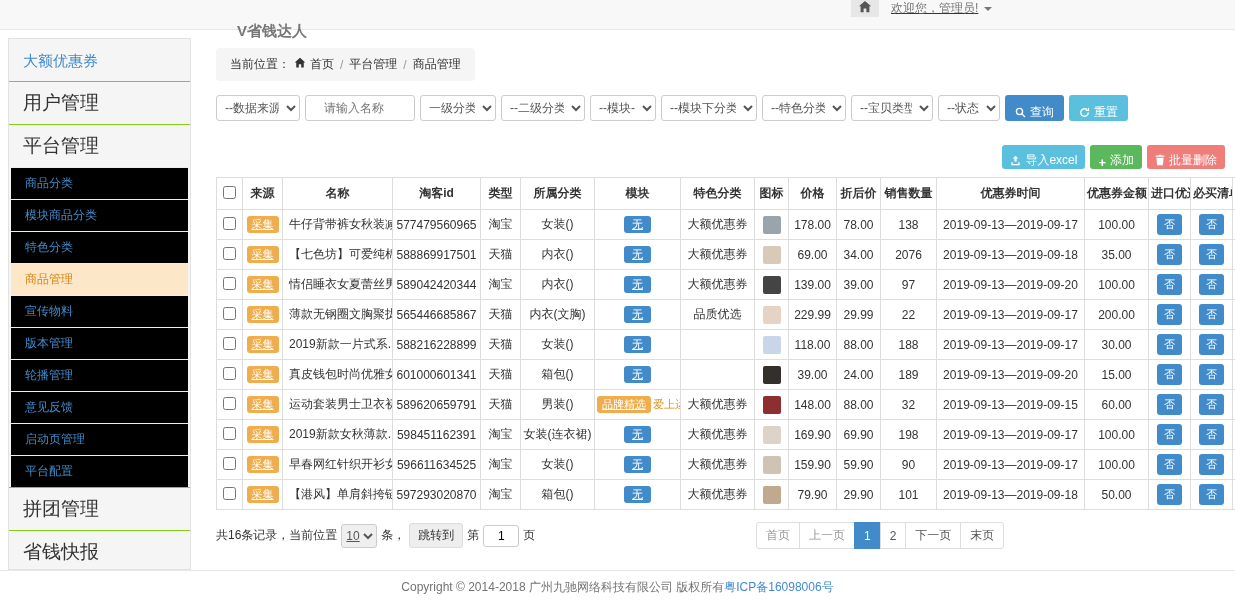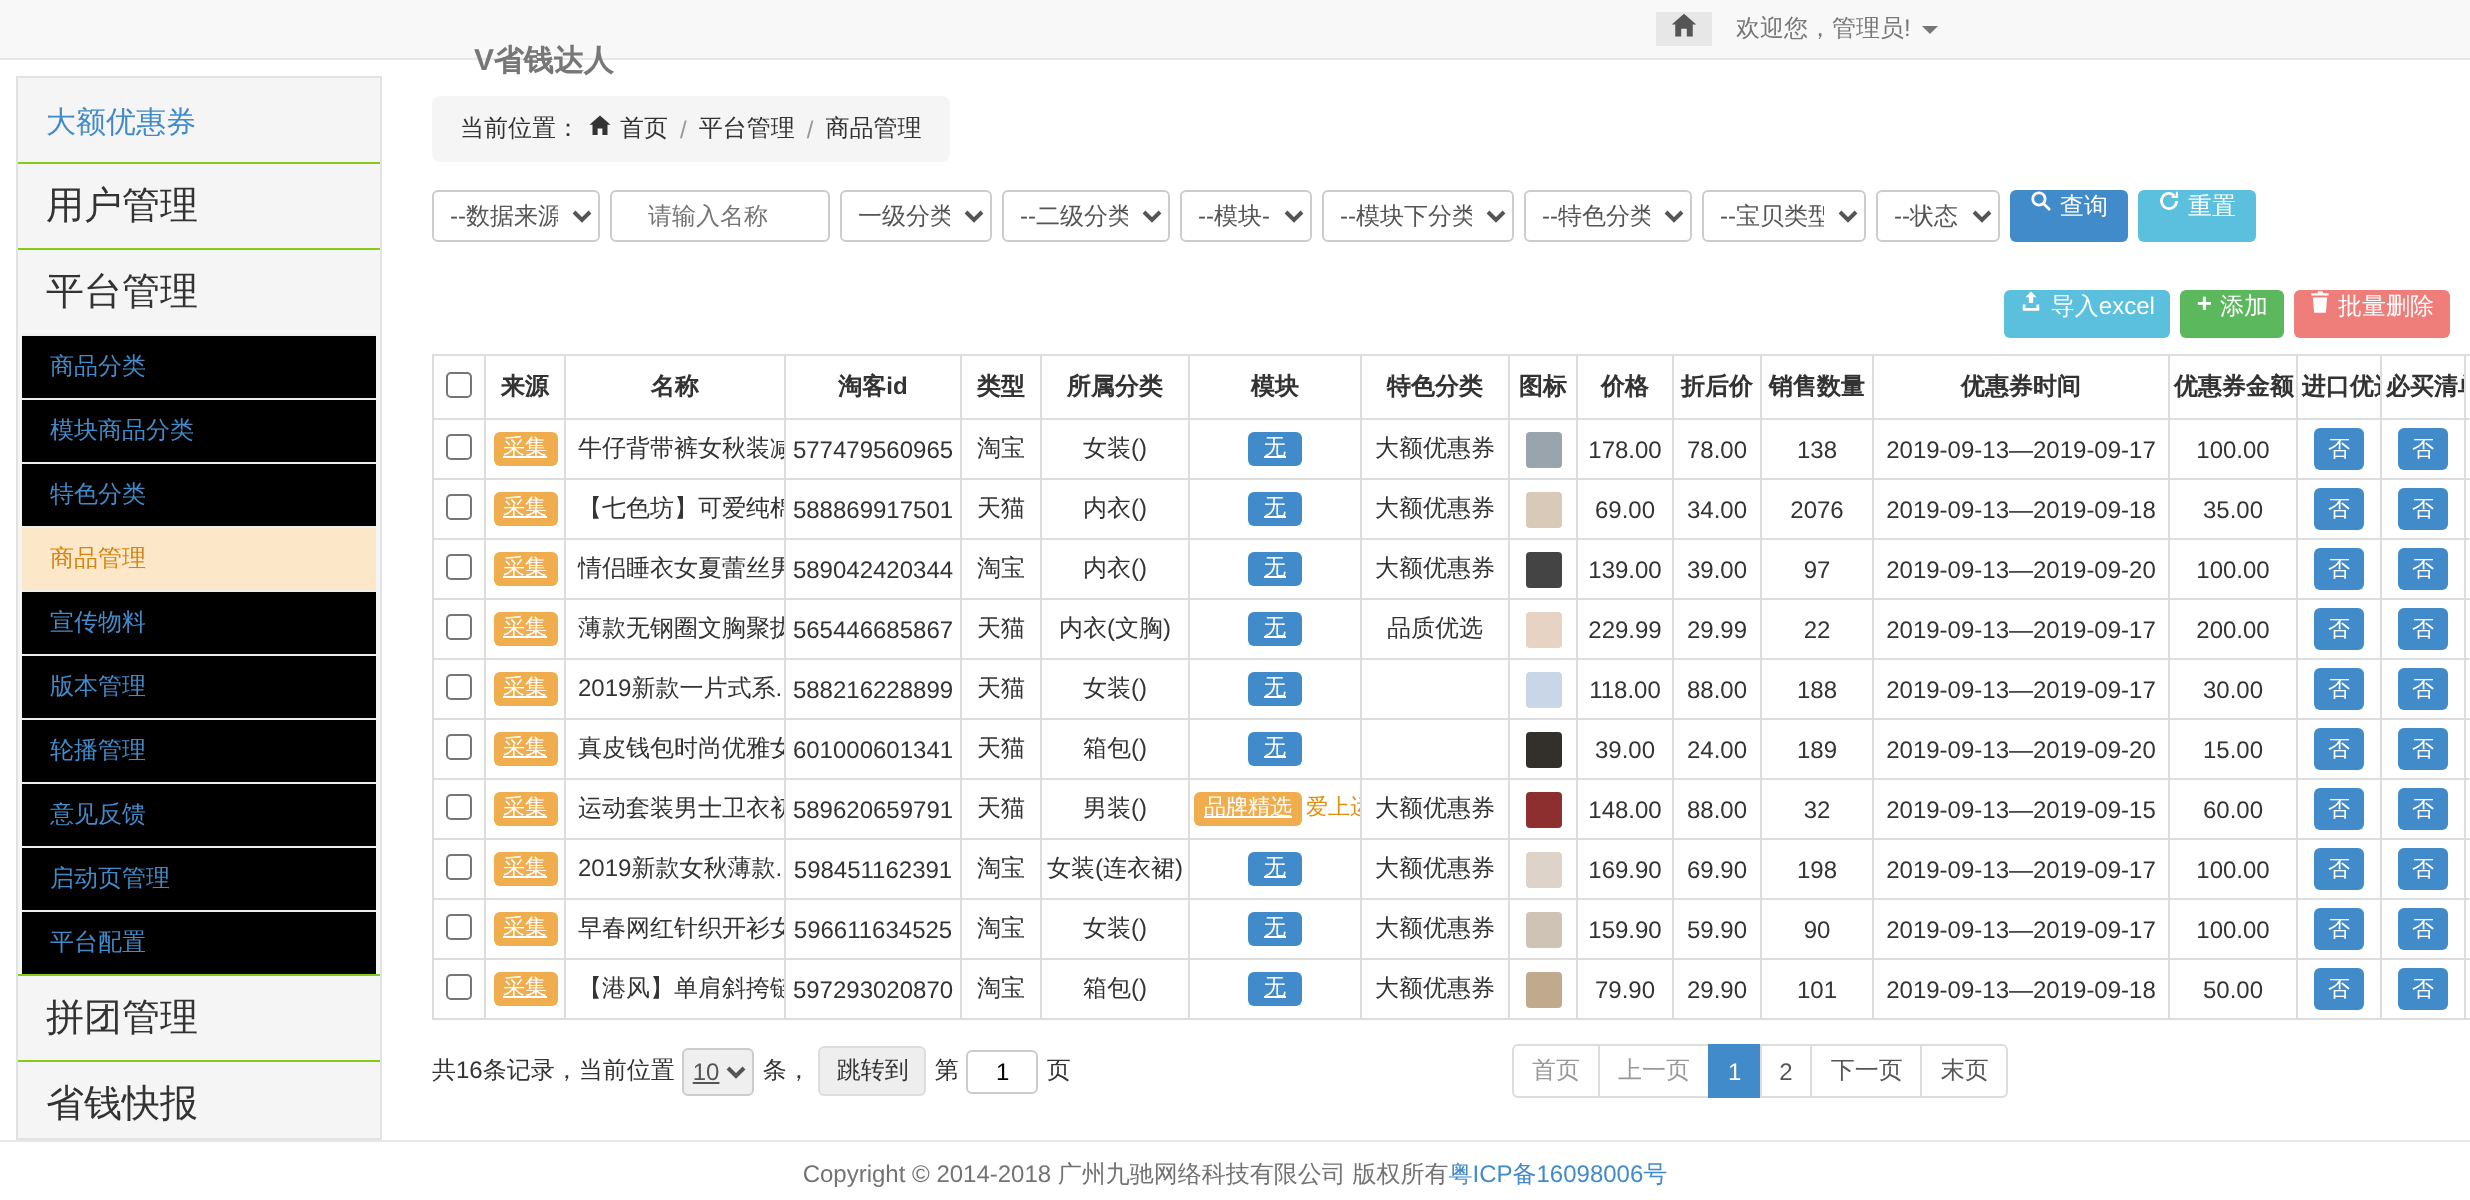--- a/index.html
+++ b/index.html
@@ -6,21 +6,21 @@
   html,body { width:1235px; height:600px; overflow:hidden; }
   body {
     font-family: "Liberation Sans", "DejaVu Sans", sans-serif;
     font-size: 12px; color:#333; background:#fff;
     display:flex; flex-direction:column;
   }
 
   
   .topbar { height:30px; background:#f8f8f8; border-bottom:1px solid #e7e7e7; position:relative; flex:0 0 auto; }
   .brand { position:absolute; left:237px; top:16px; line-height:29px; font-size:15px; font-weight:bold; color:#777; }
-  .topbar-right { position:absolute; left:828px; top:0; height:100%; display:flex; align-items:center; }
+  .topbar-right { position:absolute; left:851px; top:0; height:100%; display:flex; align-items:flex-start;text-decoration:underline; }
   .home-btn { width:28px; background:#e7e7e7; display:flex; align-items:center; justify-content:center; cursor:pointer; }
   .welcome { display:flex; align-items:center; gap:6px; padding:0 12px; color:#777; cursor:pointer; }
   .caret { width:0; height:0; border-left:4px solid transparent; border-right:4px solid transparent; border-top:4px solid #777; display:inline-block; }
 
   
   .layout { display:flex; align-items:flex-start; padding:8px 10px 0 8px; height:540px; overflow:hidden; flex:0 0 auto; }
 
   
   .sidebar { width:183px; height:532px; background:#f5f5f5; border:1px solid #e2e2e2; overflow:hidden; flex:0 0 auto; }
   .sidebar-title { color:#428bca; font-size:15px; padding:13px 14px 10px; }
@@ -41,21 +41,21 @@
   .f-input { width:110px; padding:2px 18px; }
   select[data-name="source-select"]   { width:84px; }
   select[data-name="level1-select"]   { width:76px; }
   select[data-name="level2-select"]   { width:84px; }
   select[data-name="module-select"]   { width:66px; }
   select[data-name="module-sub-select"]{ width:96px; }
   select[data-name="feature-select"]  { width:84px; }
   select[data-name="item-type-select"]{ width:82px; }
   select[data-name="status-select"]   { width:62px; }
 
-  .btn { height:26px; border:none; border-radius:3px; color:#fff; font-size:12px; padding:0 10px; display:inline-flex; align-items:flex-start; gap:4px; cursor:pointer; font-family:inherit; }
+  .btn { height:26px; border:none; border-radius:3px; color:#fff; font-size:12px; padding:0 10px; display:inline-flex; align-items:flex-end; gap:4px; cursor:pointer; font-family:inherit; }
   .btn-blue { background:#428bca; }
   .btn-cyan { background:#5bc0de; }
   .btn-green { background:#5cb85c; }
   .btn-pink { background:#ef7e7b; }
 
   
   .toolbar { margin-top:24px; display:flex; justify-content:flex-end; gap:5px; }
   .toolbar .btn { height:24px; padding:0 8px; font-size:12px; }
   .plus-glyph { font-weight:bold; font-size:13px; line-height:1; }
 

